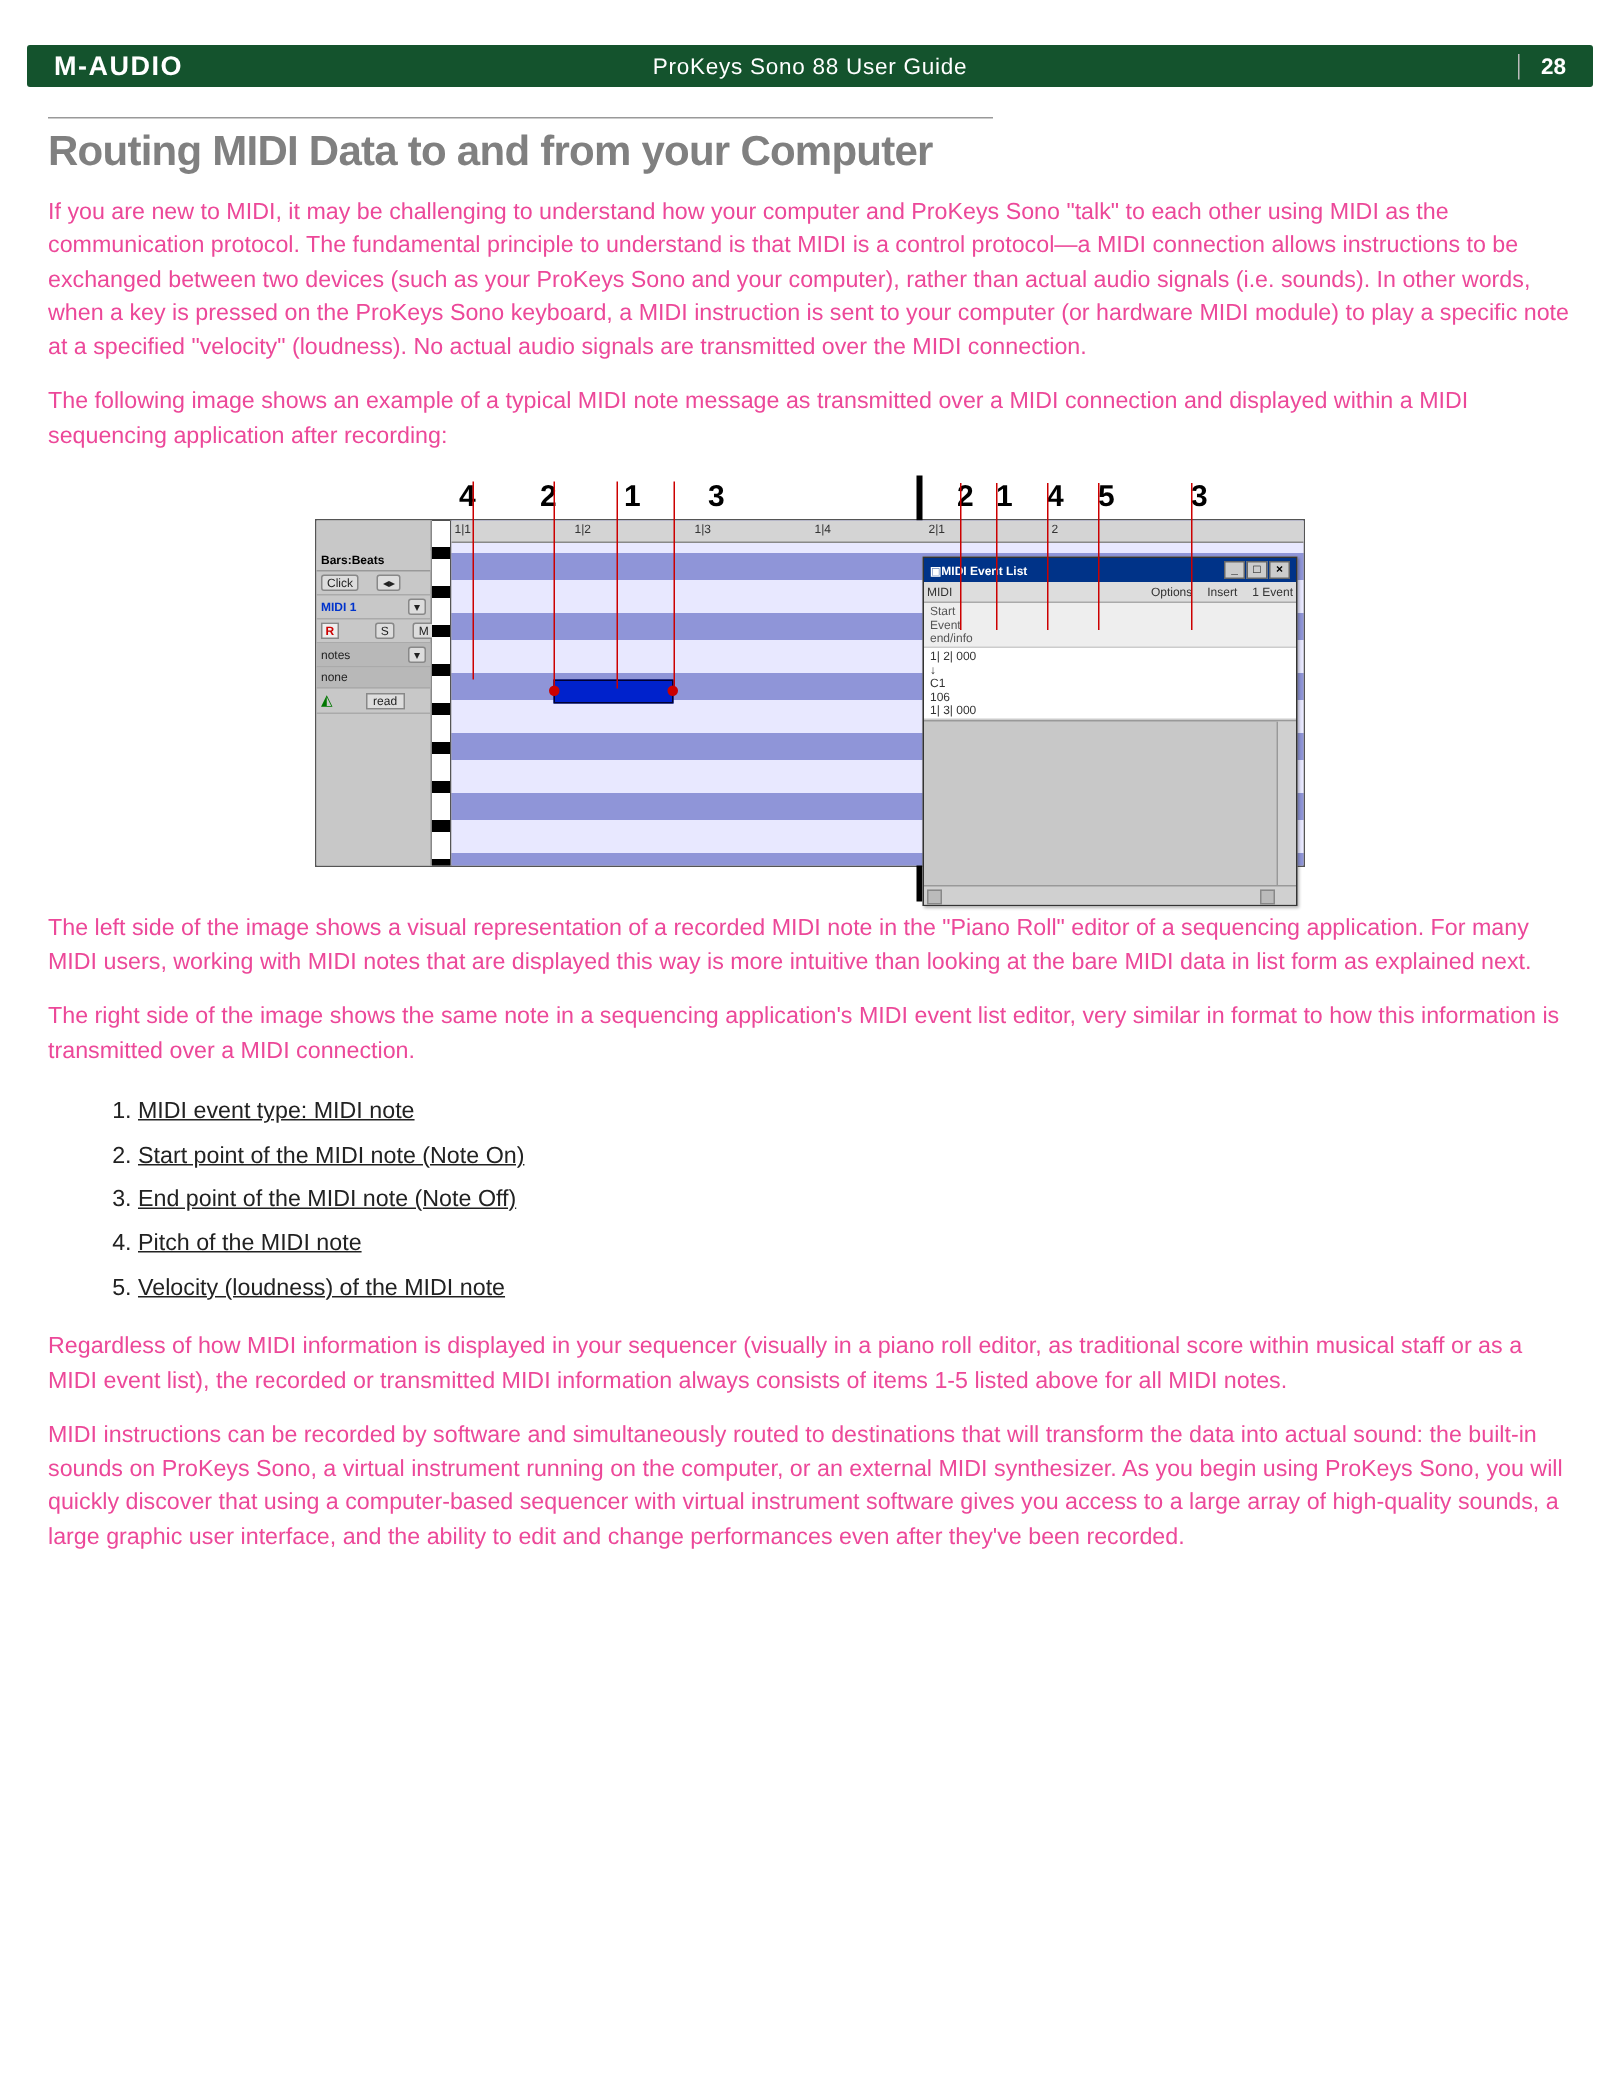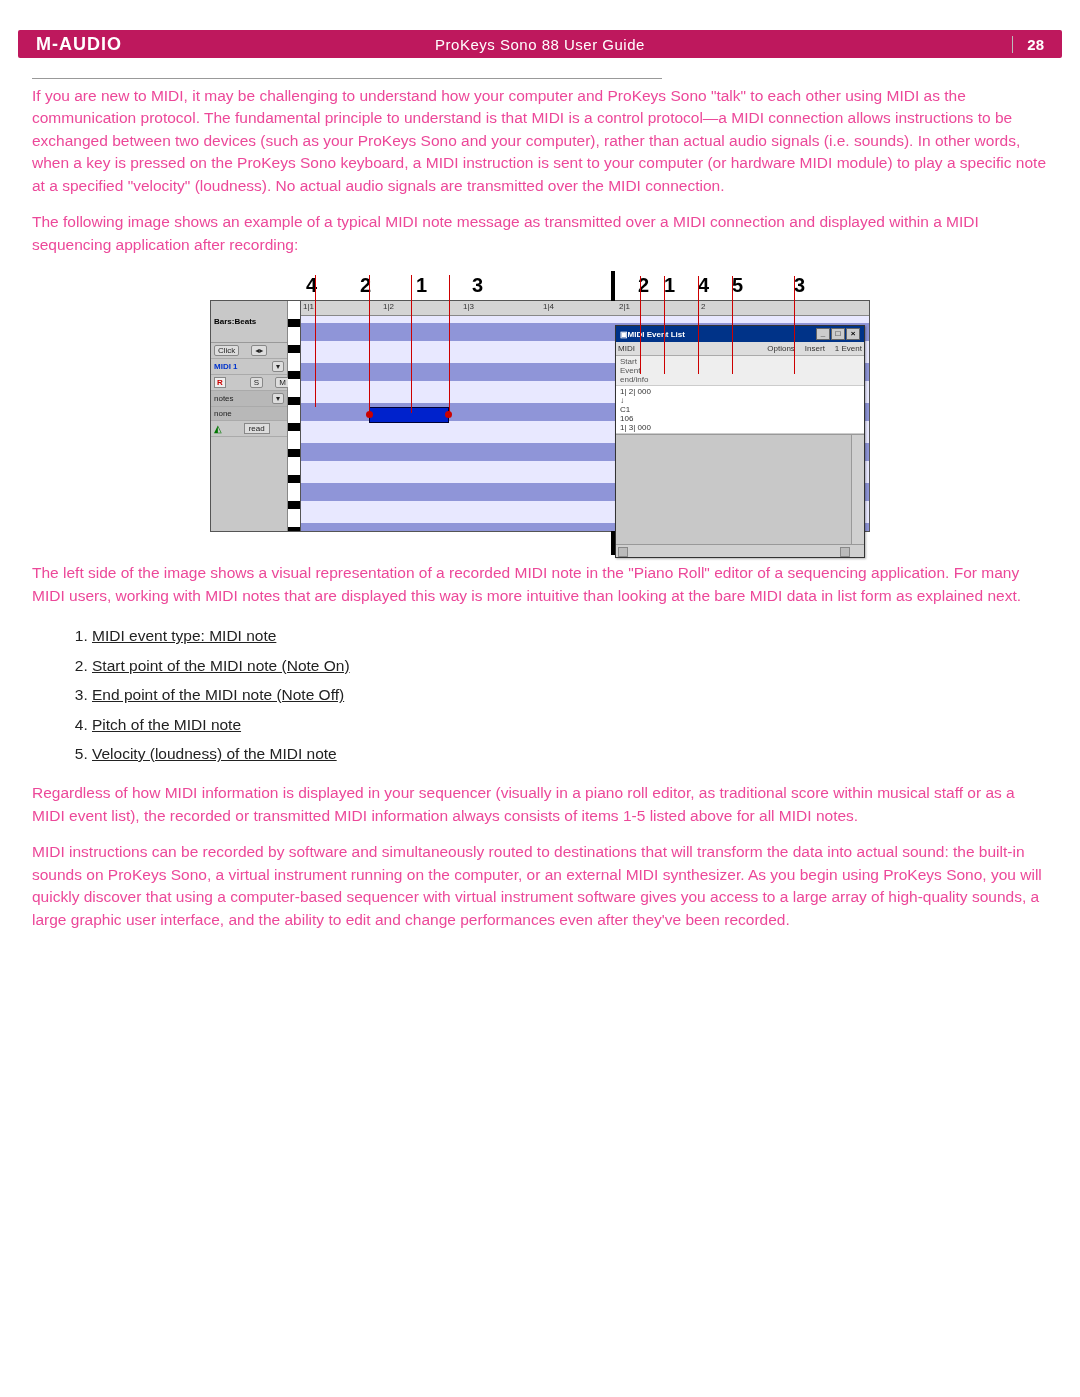--- a/index.html
+++ b/index.html
@@ -4,21 +4,21 @@
 <style>
   body {
     margin: 0;
     padding: 0;
     font-family: Arial, Helvetica, sans-serif;
     background: #fff;
     color: #222;
     width: 1080px;
   }
   .header-bar {
-    background: #be185d;
+    background: #14532d;
     color: #fff;
     display: flex;
     align-items: center;
     height: 28px;
     padding: 0 18px;
     margin: 30px 18px 0 18px;
     border-radius: 2px;
     position: relative;
     justify-content: space-between;
   }
@@ -108,22 +108,23 @@
     background: #c8c8c8;
     font-size: 8px;
     display: flex;
     flex-direction: column;
     border-right: 1px solid #888;
   }
   .d-sidebar .hdr {
     background: #c8c8c8;
     color: #000;
     font-weight: 700;
-    padding: 16px 3px;
+    padding: 2px 3px;
     border-bottom: 1px solid #999;
+    margin-top: 20px;
   }
   .d-sidebar .row {
     display: flex;
     align-items: center;
     padding: 2px 3px;
     border-bottom: 1px solid #aaa;
     gap: 12px;
   }
   .d-sidebar .btn {
     background: #ddd;
@@ -276,20 +277,21 @@
 <body>
 
 <div class="header-bar">
   <span class="brand">M-AUDIO</span>
   <span class="header-title">ProKeys Sono 88 User Guide</span>
   <span class="page-num">28</span>
 </div>
 
 <div class="content">
   <hr class="section-hr" style="width:62%; margin-left:0;">
+  <h1 class="section-title">Routing MIDI Data to and from your Computer</h1>
 
   <p>If you are new to MIDI, it may be challenging to understand how your computer and ProKeys Sono "talk" to each other using MIDI as the communication protocol.  The fundamental principle to understand is that MIDI is a control protocol—a MIDI connection allows instructions to be exchanged between two devices (such as your ProKeys Sono and your computer), rather than actual audio signals (i.e. sounds).  In other words, when a key is pressed on the ProKeys Sono keyboard, a MIDI instruction is sent to your computer (or hardware MIDI module) to play a specific note at a specified "velocity" (loudness).  No actual audio signals are transmitted over the MIDI connection.</p>
   <p>The following image shows an example of a typical MIDI note message as transmitted over a MIDI connection and displayed within a MIDI sequencing application after recording:</p>
 
   <div class="diagram-wrap">
 
     <div class="callouts">
       <span class="callout" style="left:96px">4</span>
       <span class="callout" style="left:150px">2</span>
       <span class="callout" style="left:206px">1</span>
@@ -392,20 +394,21 @@
         <div class="cline" style="left:24px;  top:-50px; height:98px;"></div>
         <div class="cline" style="left:48px;  top:-50px; height:98px;"></div>
         <div class="cline" style="left:82px;  top:-50px; height:98px;"></div>
         <div class="cline" style="left:116px; top:-50px; height:98px;"></div>
         <div class="cline" style="left:178px; top:-50px; height:98px;"></div>
       </div>
     </div>
   </div>
 
   <p>The left side of the image shows a visual representation of a recorded MIDI note in the "Piano Roll" editor of a sequencing application. For many MIDI users, working with MIDI notes that are displayed this way is more intuitive than looking at the bare MIDI data in list form as explained next.</p>
+  <p>The right side of the image shows the same note in a sequencing application's MIDI event list editor, very similar in format to how this information is transmitted over a MIDI connection.</p>
 
   <ol class="midi-list">
     <li>MIDI event type: MIDI note</li>
     <li>Start point of the MIDI note (Note On)</li>
     <li>End point of the MIDI note (Note Off)</li>
     <li>Pitch of the MIDI note</li>
     <li>Velocity (loudness) of the MIDI note</li>
   </ol>
 
   <p>Regardless of how MIDI information is displayed in your sequencer (visually in a piano roll editor, as traditional score within musical staff or as a MIDI event list), the recorded or transmitted MIDI information always consists of items 1-5 listed above for all MIDI notes.</p>

